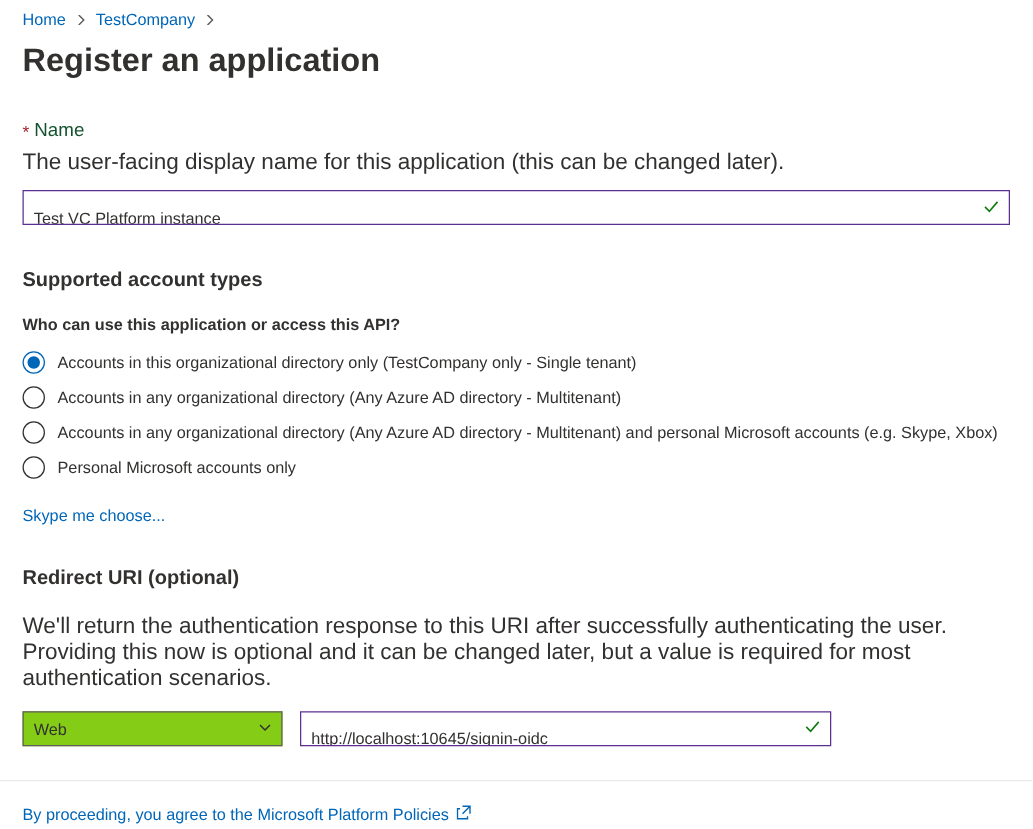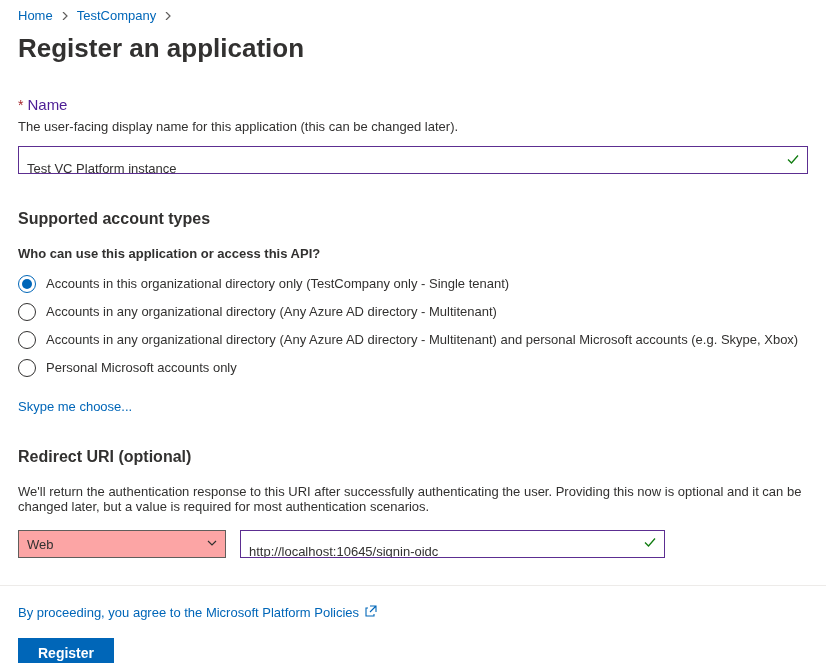--- a/index.html
+++ b/index.html
@@ -43,24 +43,24 @@
       display: flex;
       align-items: center;
       gap: 4px;
       margin-bottom: 6px;
     }
     .required-star {
       color: #a4262c;
     }
     .field-label {
       font-size: 15px;
-      color: #4c1d95;
+      color: #14532d;
     }
     .field-description {
-      font-size: 13px;
+      font-size: 18px;
       color: #323130;
       margin-bottom: 12px;
     }
     .text-input-wrap {
       position: relative;
       width: 100%;
     }
     .text-input {
       width: 100%;
       height: 28px;
@@ -137,21 +137,21 @@
     .select-wrap {
       position: relative;
       width: 208px;
     }
     .select {
       width: 100%;
       height: 28px;
       border: 1px solid #605e5c;
       padding: 4px 26px 4px 8px;
       font-size: 13px;
-      background: #fca5a5;
+      background: #84cc16;
       cursor: pointer;
       display: flex;
       align-items: center;
     }
     .chevron {
       position: absolute;
       right: 8px;
       top: 50%;
       transform: translateY(-50%);
       pointer-events: none;

